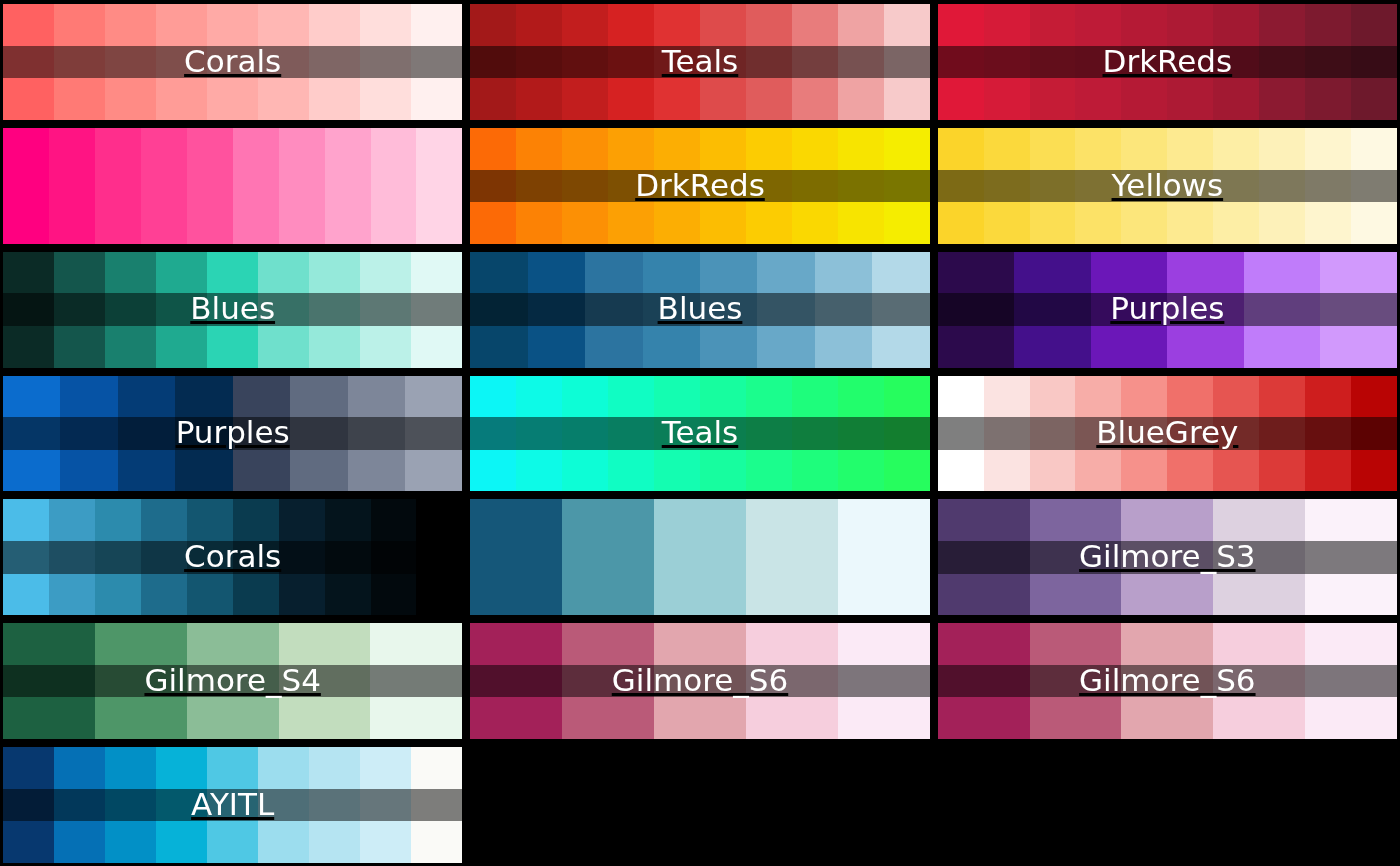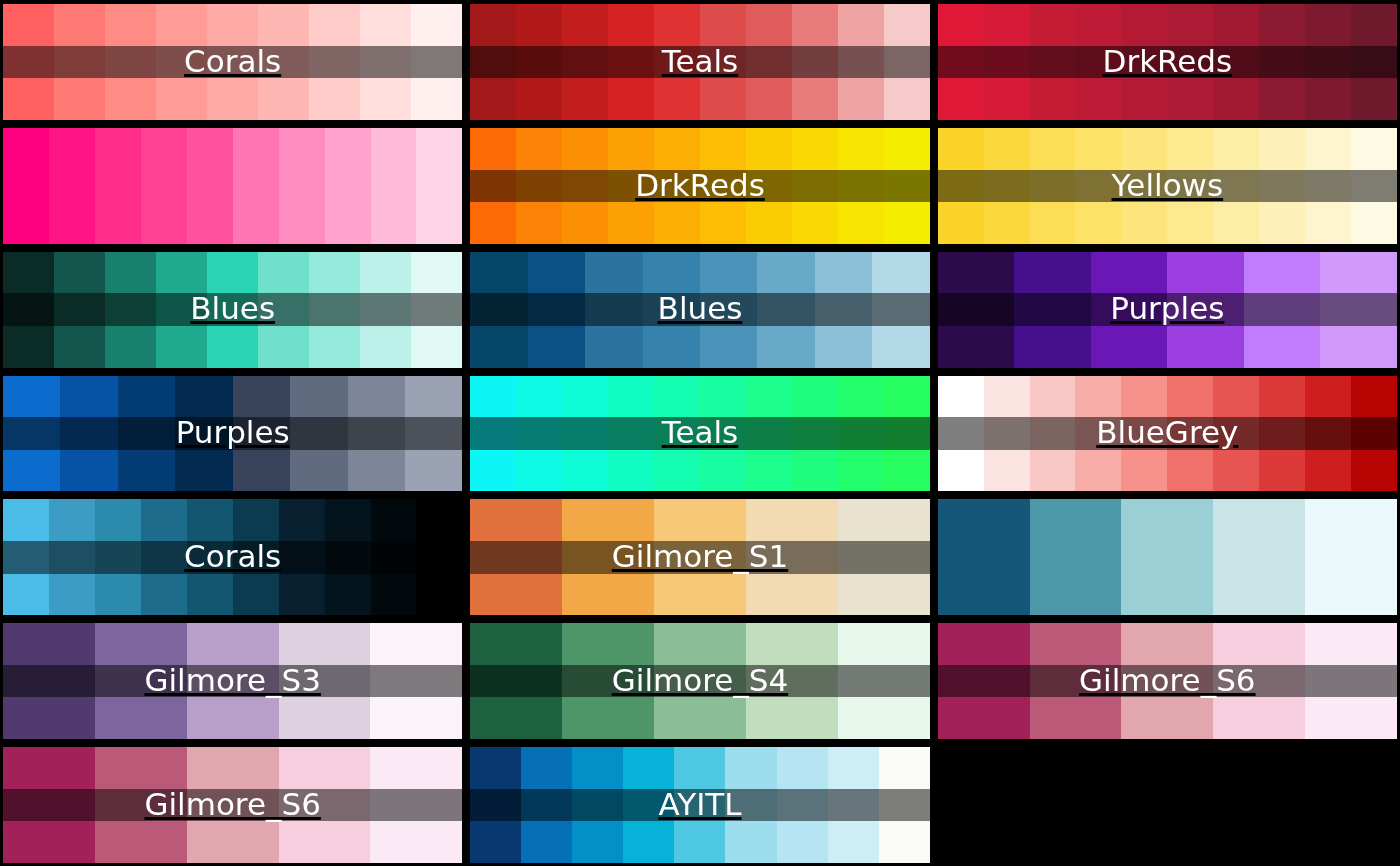--- a/index.html
+++ b/index.html
@@ -272,32 +272,20 @@
         <div class="swatch" title="#04141C" style="background: rgb(4, 20, 28);"></div>
         <div class="swatch" title="#02090D" style="background: rgb(2, 9, 13);"></div>
         <div class="swatch" title="#000000" style="background: rgb(0, 0, 0);"></div>
       </div>
       <div class="label-band">
         <span class="label-text">Corals</span>
       </div>
     </div>
     <div class="palette">
       <div class="swatches">
-        <div class="swatch" title="#E1713C" style="background: rgb(225, 113, 60);"></div>
-        <div class="swatch" title="#F2A847" style="background: rgb(242, 168, 71);"></div>
-        <div class="swatch" title="#F7C878" style="background: rgb(247, 200, 120);"></div>
-        <div class="swatch" title="#F2DBB3" style="background: rgb(242, 219, 179);"></div>
-        <div class="swatch" title="#E8E2CE" style="background: rgb(232, 226, 206);"></div>
-      </div>
-      <div class="label-band">
-        <span class="label-text">Gilmore_S1</span>
-      </div>
-    </div>
-    <div class="palette">
-      <div class="swatches">
         <div class="swatch" title="#155779" style="background: rgb(21, 87, 121);"></div>
         <div class="swatch" title="#4C97A8" style="background: rgb(76, 151, 168);"></div>
         <div class="swatch" title="#9BCFD6" style="background: rgb(155, 207, 214);"></div>
         <div class="swatch" title="#C9E4E6" style="background: rgb(201, 228, 230);"></div>
         <div class="swatch" title="#EBF8FC" style="background: rgb(235, 248, 252);"></div>
       </div>
     </div>
     <div class="palette">
       <div class="swatches">
         <div class="swatch" title="#503A6E" style="background: rgb(80, 58, 110);"></div>

